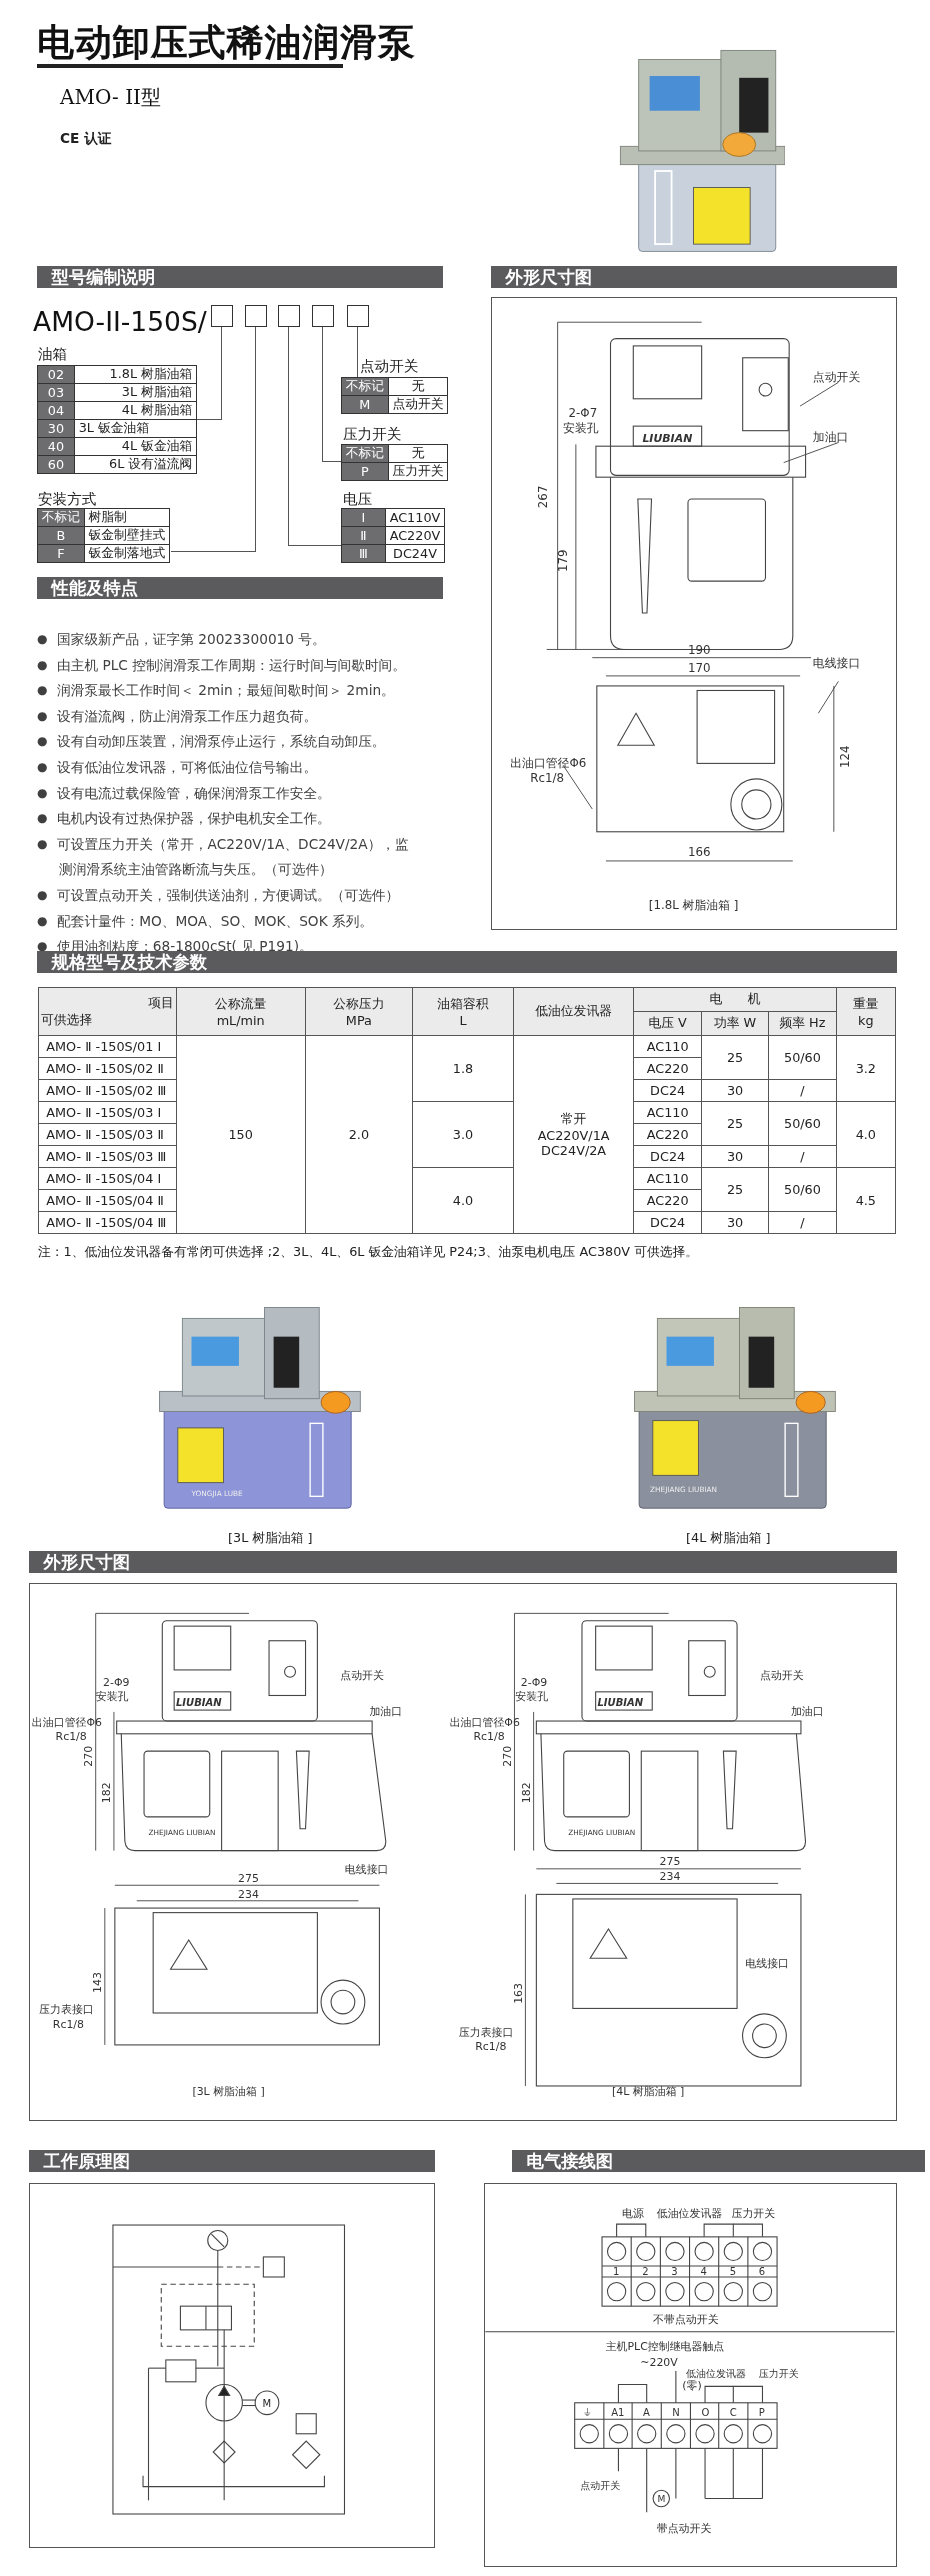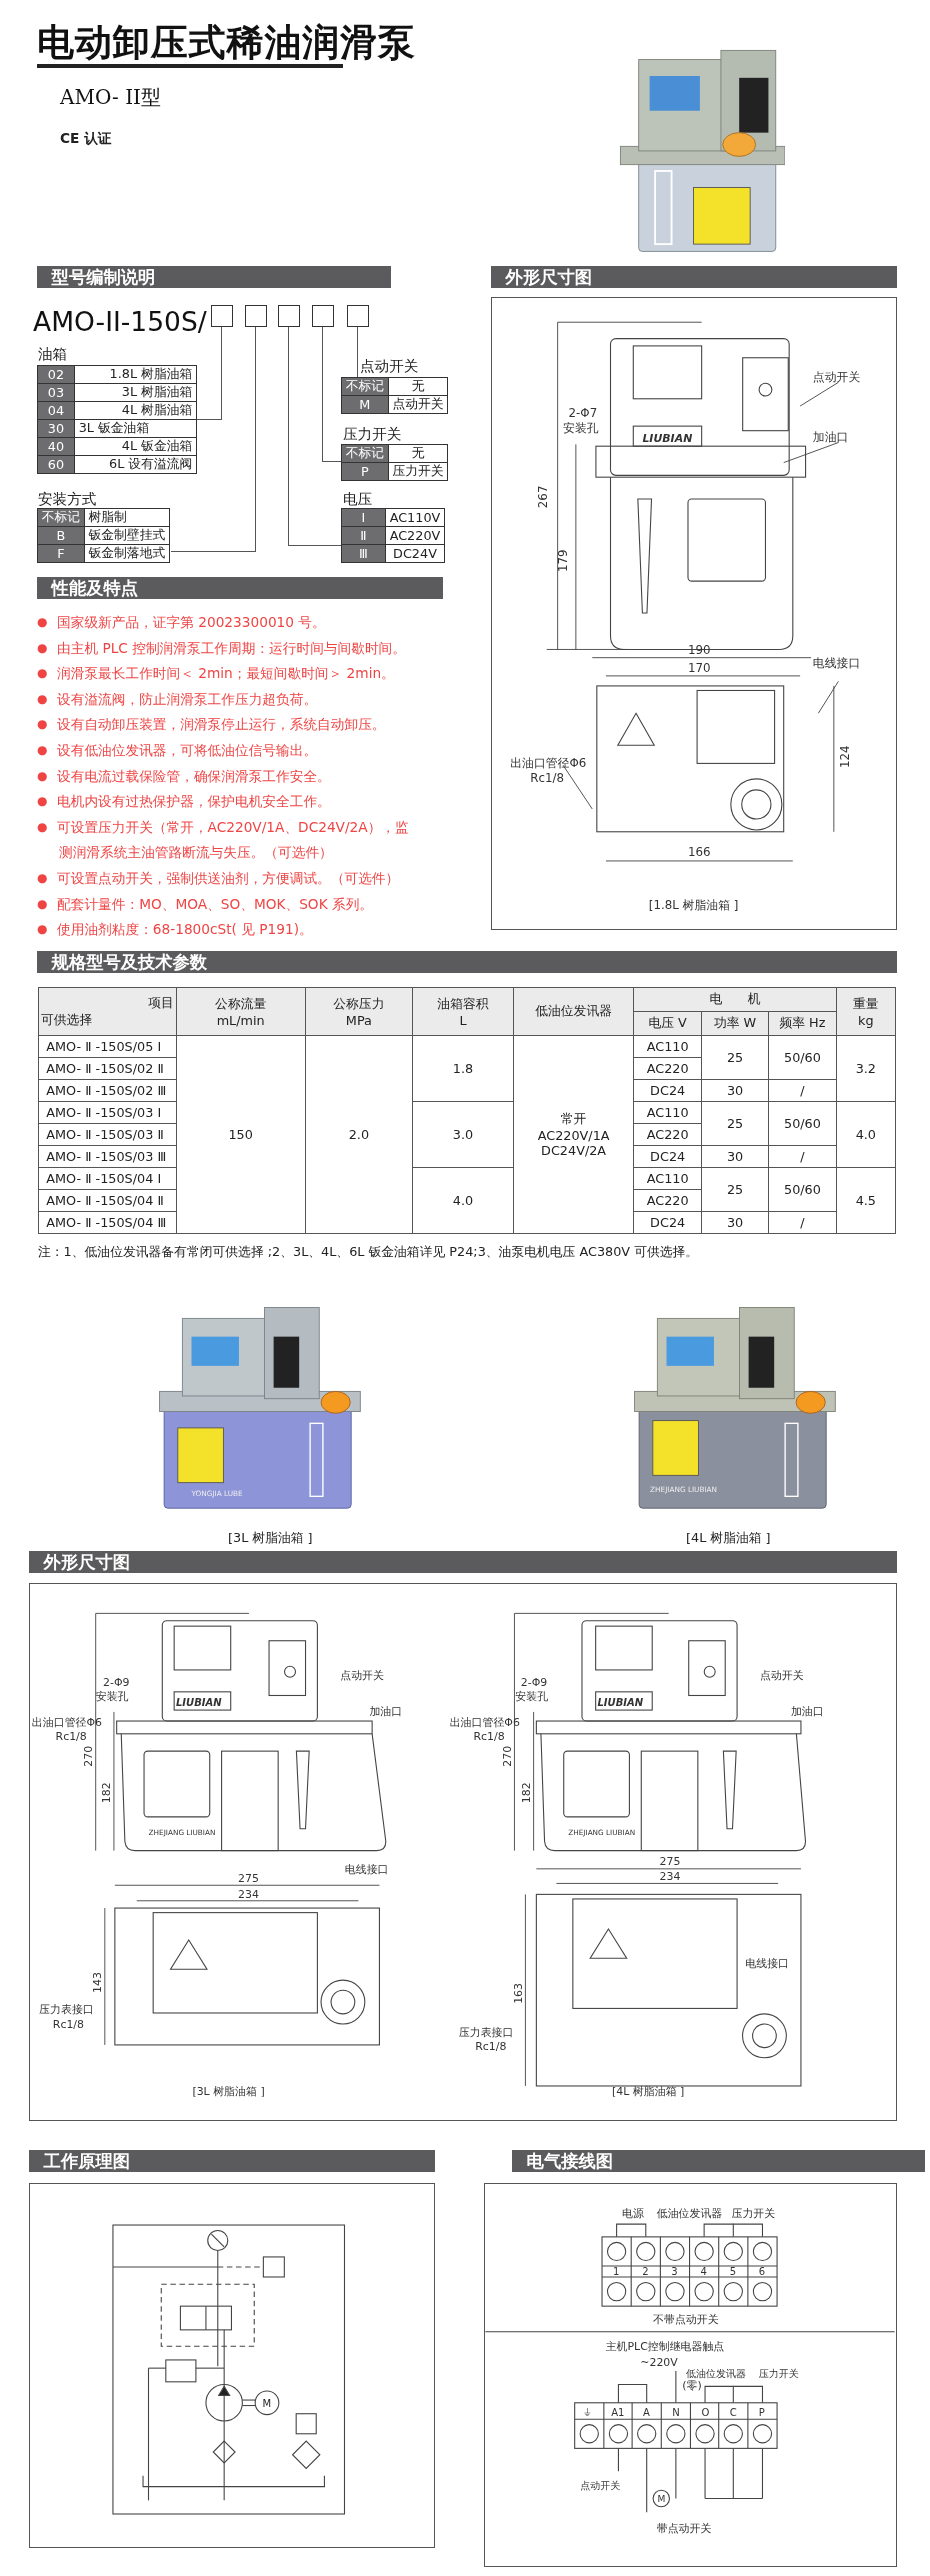--- a/index.html
+++ b/index.html
@@ -14,21 +14,21 @@
 
 .code{left:33px;top:306px;font-size:26.5px;letter-spacing:0px;color:#111}
 .cbox{position:absolute;width:22px;height:22px;border:1.4px solid #333;top:305px}
 .vline{position:absolute;width:1.4px;background:#555}
 .hline{position:absolute;height:1.4px;background:#555}
 .lbl{position:absolute;font-size:14.6px;color:#222}
 table.opt{position:absolute;border-collapse:collapse;font-size:12.8px}
 table.opt td{border:1.4px solid #333;height:18px;padding:0 3.7px;white-space:nowrap}
 table.opt td.k{background:#6d6d6f;color:#fff;text-align:center}
 
-.feat{left:37px;top:610px;font-size:14.6px;line-height:25.6px;color:#ef4444}
+.feat{left:37px;top:627px;font-size:14.6px;line-height:25.6px;color:#404040}
 .feat li{list-style:none;position:relative;padding-left:20px}
 .feat li:before{content:"●";position:absolute;left:0;top:0;font-size:12px}
 .feat li.cont{padding-left:22px}
 .feat li.cont:before{content:""}
 
 table.spec{position:absolute;left:38px;top:987px;border-collapse:collapse;font-size:12.8px;width:858px}
 table.spec th,table.spec td{border:0.9px solid #555;text-align:center;height:22px;padding:0 1.8px}
 table.spec th{background:#ebebeb;font-weight:normal;height:24px}
 table.spec td.m{text-align:left;padding-left:7.3px}
 .note{left:38px;top:1244px;font-size:12.8px}
@@ -52,21 +52,21 @@
     <rect x="40" y="40" width="100" height="100" fill="#bcc3b8" stroke="#7d837b"></rect>
     <rect x="130" y="30" width="60" height="110" fill="#b4bbb0" stroke="#7d837b"></rect>
     <rect x="52" y="58" width="55" height="38" fill="#4a8fd6"></rect>
     <rect x="150" y="60" width="32" height="60" fill="#222"></rect>
     <rect x="100" y="180" width="62" height="62" fill="#f4e12a" stroke="#555"></rect>
     <ellipse cx="150" cy="133" rx="18" ry="13" fill="#f2a93a" stroke="#a8701f"></ellipse>
     <rect x="58" y="162" width="18" height="80" fill="none" stroke="#fff" stroke-width="2"></rect>
   </svg>
 </div>
 
-<div class="secbar" style="left:37px;top:266px;width:354px">型号编制说明</div>
+<div class="secbar" style="left:37px;top:266px;width:406px">型号编制说明</div>
 
 <div class="abs code">AMO-II-150S/</div>
 <div class="cbox" style="left:211px"></div>
 <div class="cbox" style="left:245px"></div>
 <div class="cbox" style="left:278px"></div>
 <div class="cbox" style="left:312px"></div>
 <div class="cbox" style="left:347px"></div>
 
 <div class="vline" style="left:221px;top:327px;height:93px"></div>
 <div class="hline" style="left:40px;top:419px;width:182px"></div>
@@ -267,21 +267,21 @@
           <div>重量</div>
           <div>kg</div>
         </th>
   </tr>
   <tr>
     <th style="width:67px">电压 V</th>
     <th style="width:67px">功率 W</th>
     <th style="width:67px">频率 Hz</th>
   </tr>
   <tr>
-    <td class="m">AMO- Ⅱ -150S/05 Ⅰ</td>
+    <td class="m">AMO- Ⅱ -150S/01 Ⅰ</td>
     <td rowspan="9">150</td>
     <td rowspan="9">2.0</td>
     <td rowspan="3">1.8</td>
     <td rowspan="9">
           <div>常开</div>
           <div>AC220V/1A</div>
           <div>DC24V/2A</div>
         </td>
     <td>AC110</td>
     <td rowspan="2">25</td>

